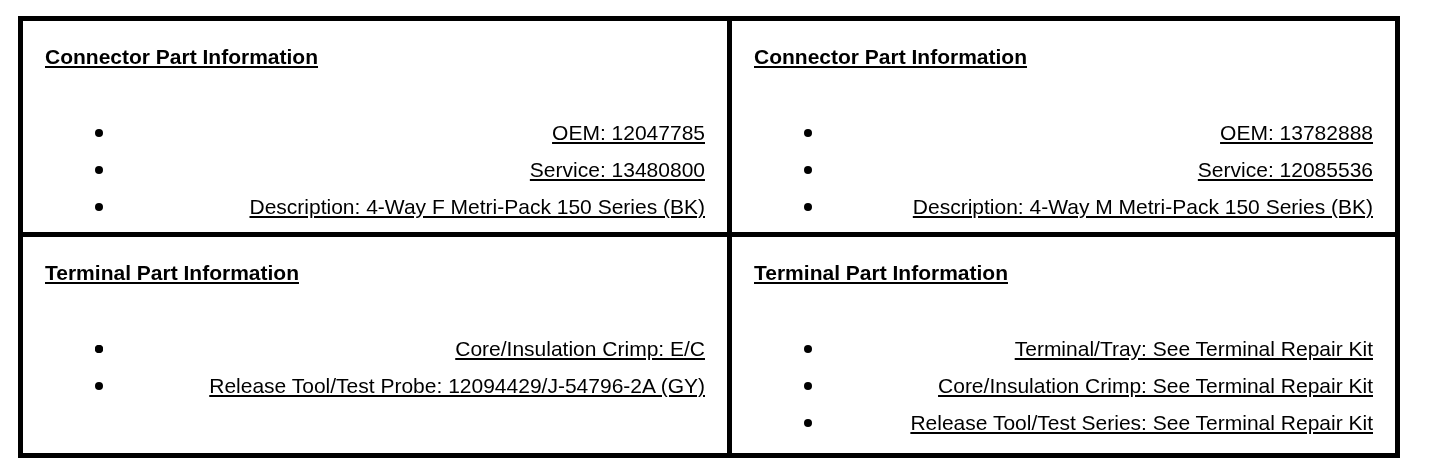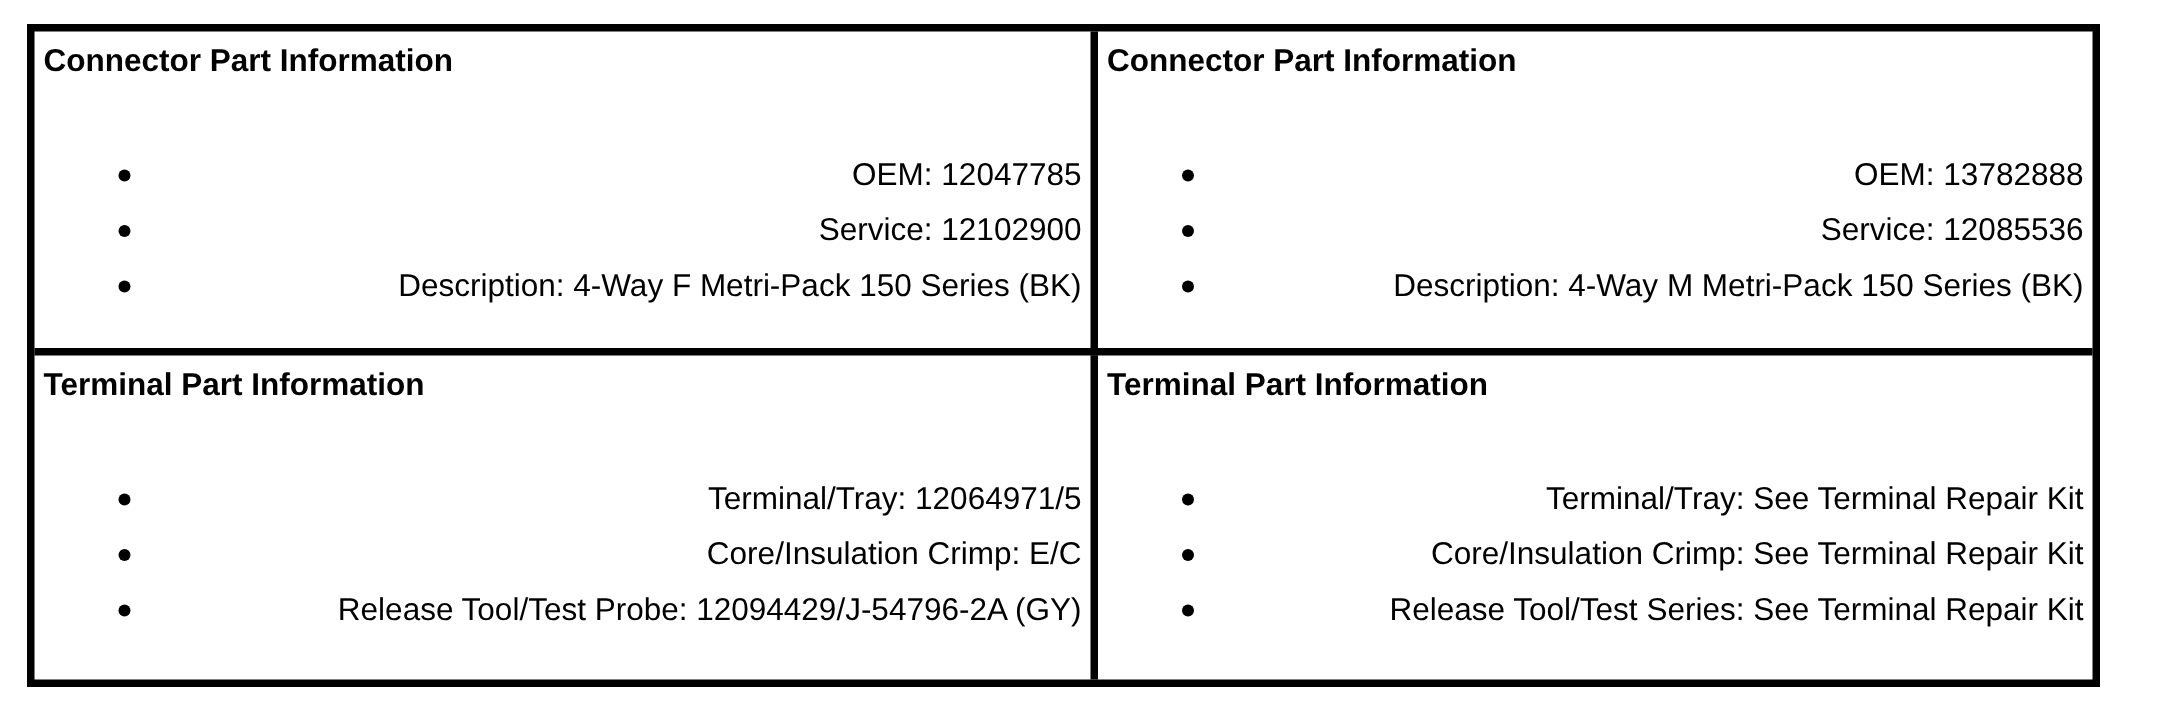--- a/index.html
+++ b/index.html
@@ -22,22 +22,23 @@
     top: 16px;
     width: 1382px;
     height: 442px;
     border: 5px solid var(--border);
     display: grid;
     grid-template-columns: 709px 1fr;
     grid-template-rows: 1fr 1fr;
     background: var(--bg);
   }
   .cell {
-    padding: 6px;
+    padding: 22px;
     overflow: hidden;
+    text-decoration: underline;
   }
   .cell.col-left  { border-right: 5px solid var(--border); }
   .cell.row-top   { border-bottom: 5px solid var(--border); }
   .cell-title {
     font-size: 21px;
     font-weight: bold;
     line-height: 27px;
     white-space: nowrap;
   }
   .item-list {
@@ -65,38 +66,38 @@
 </style>
 </head>
 <body>
 
 <div class="part-table">
 
   <div class="cell col-left row-top">
     <div class="cell-title">Connector Part Information</div>
     <ul class="item-list">
       <li class="item"><span class="bullet"></span><span>OEM: 12047785</span></li>
-      <li class="item"><span class="bullet"></span><span>Service: 12102900</span></li>
+      <li class="item"><span class="bullet"></span><span>Service: 13480800</span></li>
       <li class="item"><span class="bullet"></span><span>Description: 4-Way F Metri-Pack 150 Series (BK)</span></li>
     </ul>
   </div>
 
   <div class="cell row-top">
     <div class="cell-title">Connector Part Information</div>
     <ul class="item-list">
       <li class="item"><span class="bullet"></span><span>OEM: 13782888</span></li>
       <li class="item"><span class="bullet"></span><span>Service: 12085536</span></li>
       <li class="item"><span class="bullet"></span><span>Description: 4-Way M Metri-Pack 150 Series (BK)</span></li>
     </ul>
   </div>
 
   <div class="cell col-left">
     <div class="cell-title">Terminal Part Information</div>
     <ul class="item-list">
-      <li class="item"><span class="bullet"></span><span>Terminal/Tray: 12064971/5</span></li>
+      <li class="item"><span class="bullet"></span></li>
       <li class="item"><span class="bullet"></span><span>Core/Insulation Crimp: E/C</span></li>
       <li class="item"><span class="bullet"></span><span>Release Tool/Test Probe: 12094429/J-54796-2A (GY)</span></li>
     </ul>
   </div>
 
   <div class="cell">
     <div class="cell-title">Terminal Part Information</div>
     <ul class="item-list">
       <li class="item"><span class="bullet"></span><span>Terminal/Tray: See Terminal Repair Kit</span></li>
       <li class="item"><span class="bullet"></span><span>Core/Insulation Crimp: See Terminal Repair Kit</span></li>

